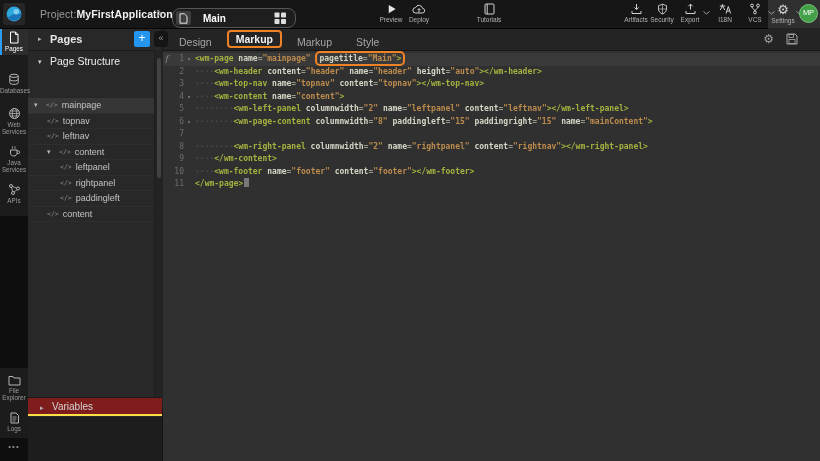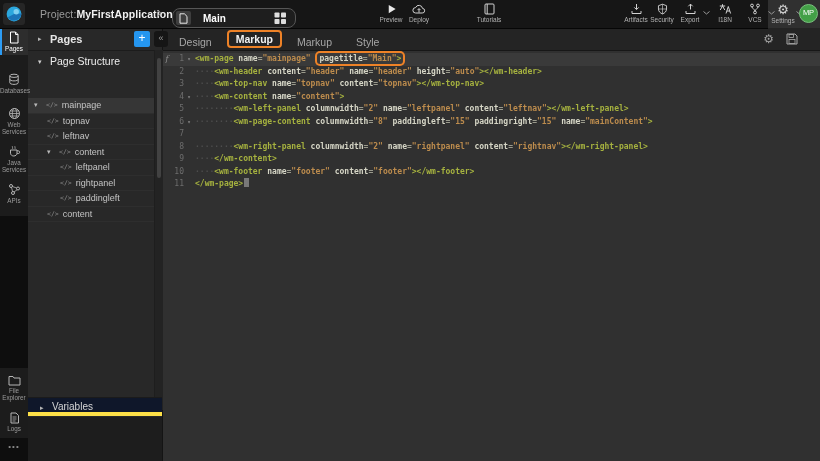--- a/index.html
+++ b/index.html
@@ -46,21 +46,21 @@
   .p-search{position:absolute;left:8px;top:46px;width:109px;height:17px;background:#1e1e1e;border:1px solid #3c3c3c;border-radius:2px;box-sizing:border-box;display:flex;align-items:center}
   .p-search input{background:transparent;border:0;outline:0;color:#bbb;font-size:8.5px;width:86px;font-family:"Liberation Sans",sans-serif}
   .p-search svg{margin:0 3px 0 4px}
   .tree{position:absolute;left:0;top:70px;width:126px}
   .trow{position:relative;height:15.5px;border-bottom:1px solid #2e2e2e;display:flex;align-items:center;color:#c4c4c4;font-size:9px;cursor:pointer;box-sizing:border-box}
   .trow.selected{background:#363636}
   .trow .car{width:12px;font-size:7px;color:#b9b9b9;flex:none}
   .trow .cico{font-family:"DejaVu Sans Mono",monospace;font-size:6.5px;color:#8e8e8e;margin-right:4px;flex:none}
   .p-scroll{position:absolute;left:126px;top:22px;width:9px;height:360px;background:#232323;border-left:1px solid #1e1e1e;box-sizing:border-box}
   .p-thumb{position:absolute;left:2px;top:8px;width:4px;height:120px;background:#424242;border-radius:2px}
-  .p-vars{position:absolute;left:0;top:369px;width:100%;height:19px;background:#0f172a;border-top:1px solid #1b1b1b;border-bottom:4px solid #fde047;box-sizing:border-box}
+  .p-vars{position:absolute;left:0;top:369px;width:100%;height:19px;background:#7f1d1d;border-top:1px solid #1b1b1b;border-bottom:2px solid #fde047;box-sizing:border-box}
   .p-vars .car{position:absolute;left:12px;top:6px;font-size:7px;color:#b5b5b5}
   .p-vars .ttl{position:absolute;left:24px;top:3px;font-size:10px;color:#d5d5d5}
   .p-bottom{position:absolute;left:0;top:389px;bottom:0;width:100%;background:#1d1d1d}
 
   
   .editor{position:absolute;left:163px;top:28px;right:0;bottom:0;background:#303030}
   .tabbar{position:relative;height:22px;background:#242424;border-bottom:1px solid #171717;display:flex;align-items:center;padding-left:16px}
   .tab{margin-right:24px;font-size:10.5px;color:#a6a6a6;cursor:pointer}
   .tab.active{color:#f2f2f2;font-weight:700}
   .tab.annotated{border:2px solid #ee8227;border-radius:4px;padding:1px 7px;margin-left:-9px;margin-right:15px}

